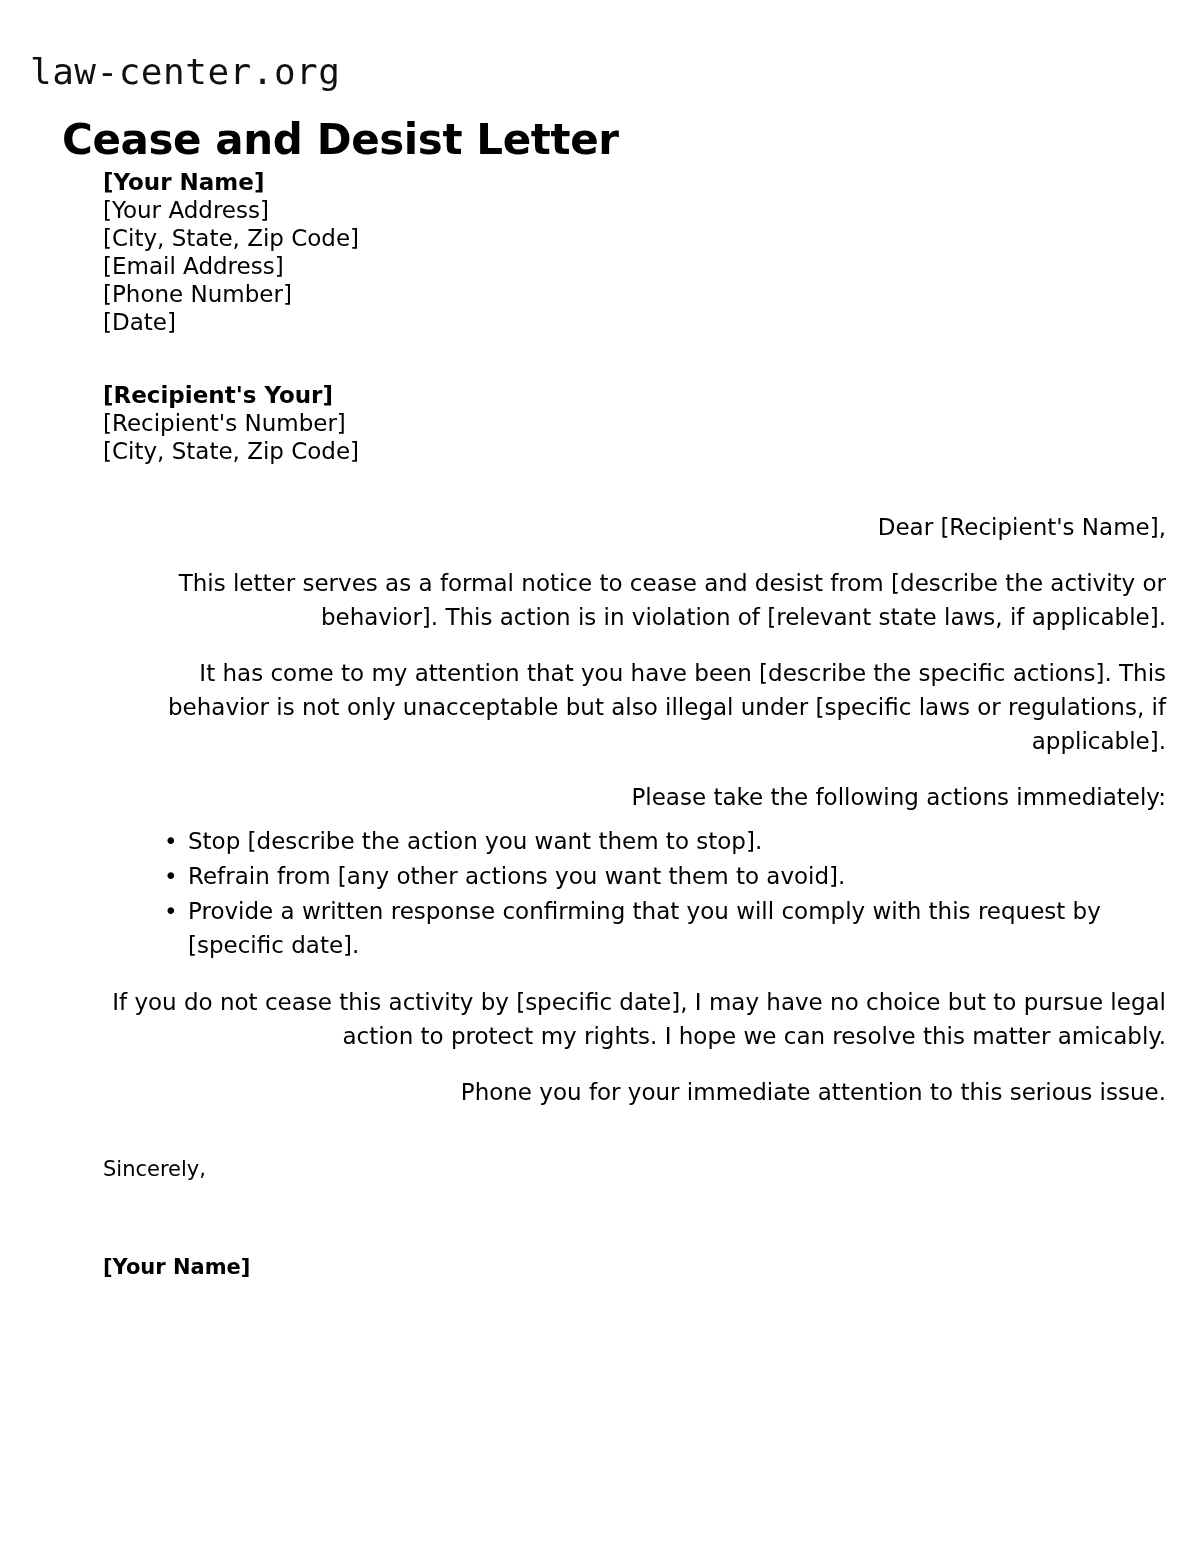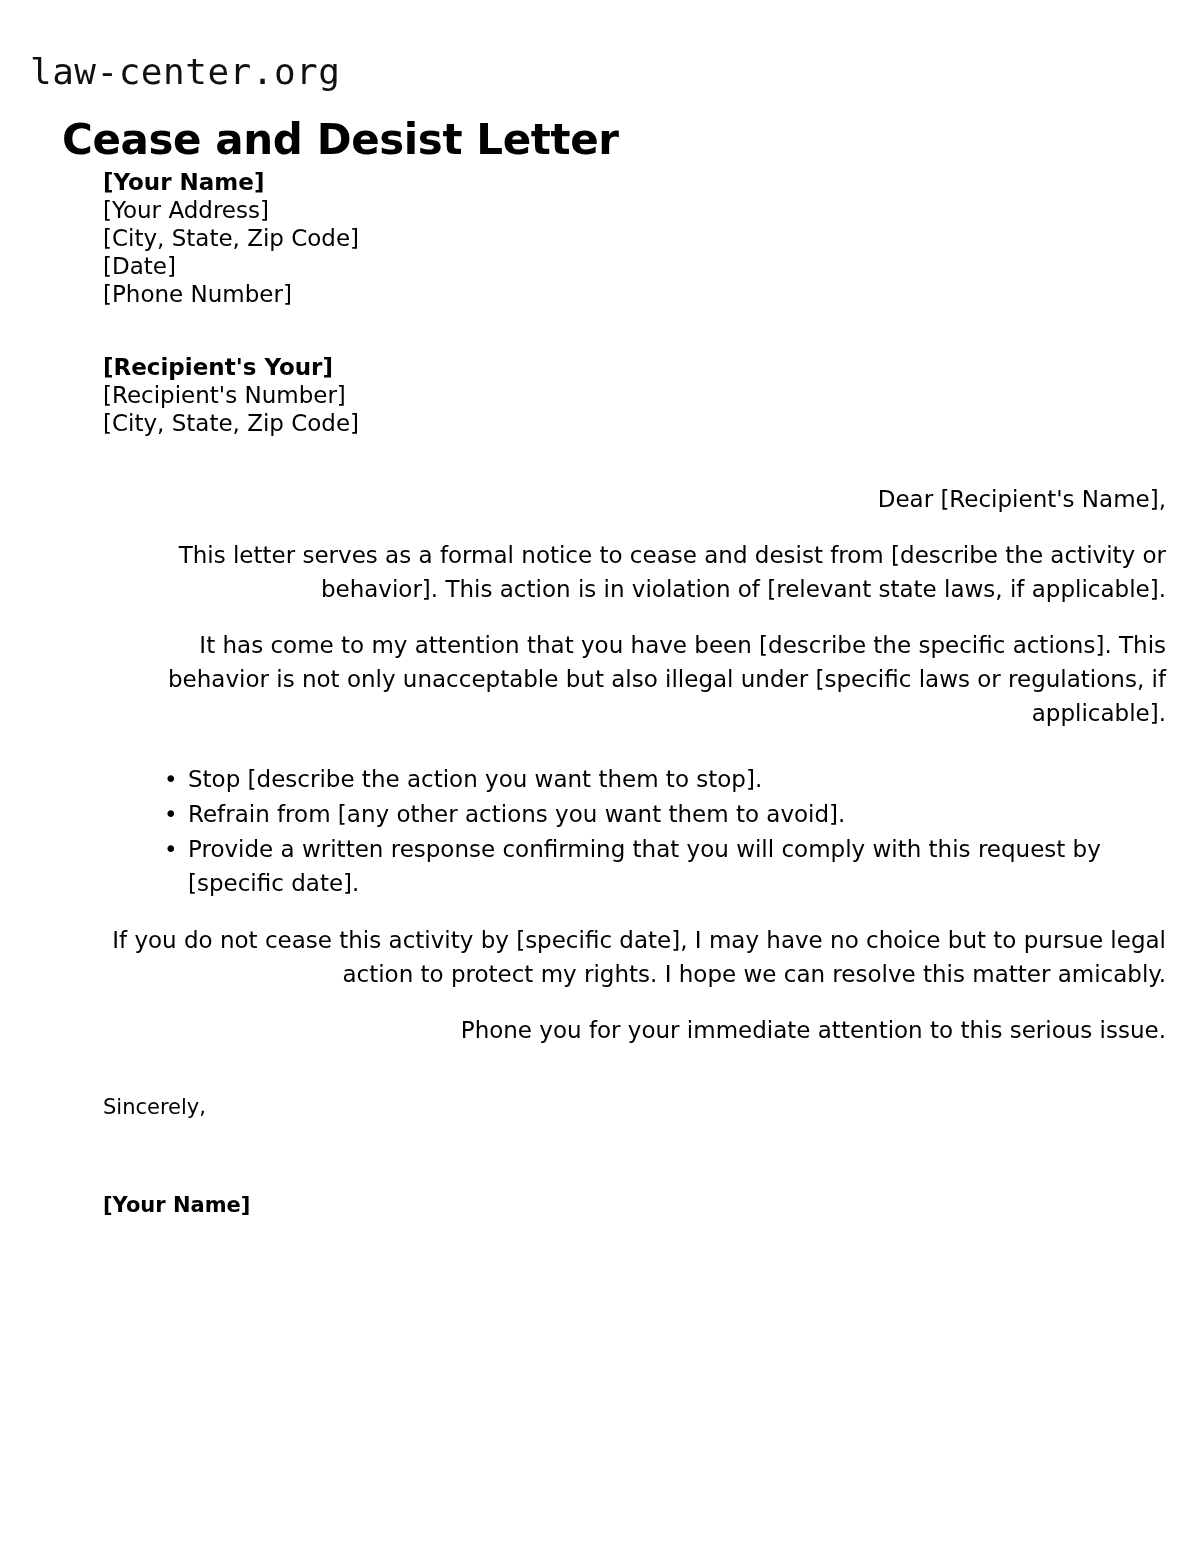--- a/index.html
+++ b/index.html
@@ -132,22 +132,23 @@
   <div class="site-url">law-center.org</div>
 
   <h1 class="doc-title">Cease and Desist Letter</h1>
 
   <div class="content">
 
     <div class="block">
       <span class="addr-line bold">[Your Name]</span>
       <span class="addr-line">[Your Address]</span>
       <span class="addr-line">[City, State, Zip Code]</span>
+      <span class="addr-line">[Email Address]</span>
+      <span class="addr-line">[Phone Number]</span>
       <span class="addr-line">[Date]</span>
-      <span class="addr-line">[Phone Number]</span>
     </div>
 
     <div class="spacer-sm"></div>
 
     <div class="block">
       <span class="addr-line bold">[Recipient's Your]</span>
       <span class="addr-line">[Recipient's Number]</span>
       <span class="addr-line">[City, State, Zip Code]</span>
     </div>
 
@@ -158,20 +159,21 @@
     <div class="para-gap"></div>
 
     <p class="para">This letter serves as a formal notice to cease and desist from [describe the activity or behavior]. This action is in violation of [relevant state laws, if applicable].</p>
 
     <div class="para-gap"></div>
 
     <p class="para">It has come to my attention that you have been [describe the specific actions]. This behavior is not only unacceptable but also illegal under [specific laws or regulations, if applicable].</p>
 
     <div class="para-gap"></div>
 
+    <p class="para">Please take the following actions immediately:</p>
 
     <ul class="action-list">
       <li>
         <span class="bullet">•</span>
         <span>Stop [describe the action you want them to stop].</span>
       </li>
       <li>
         <span class="bullet">•</span>
         <span>Refrain from [any other actions you want them to avoid].</span>
       </li>

